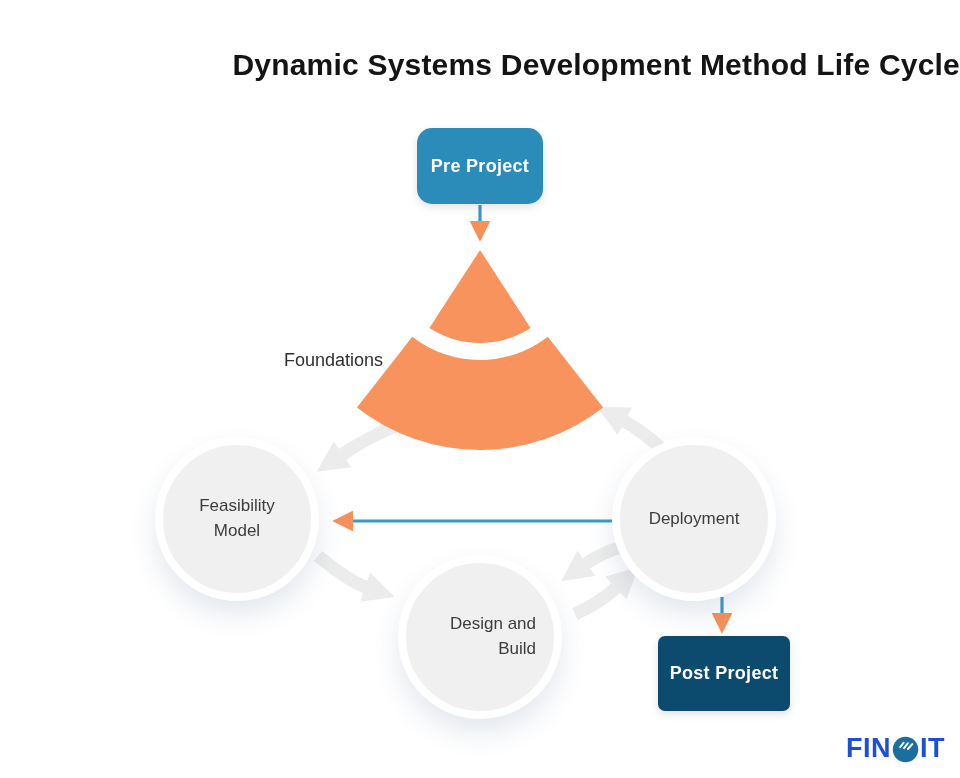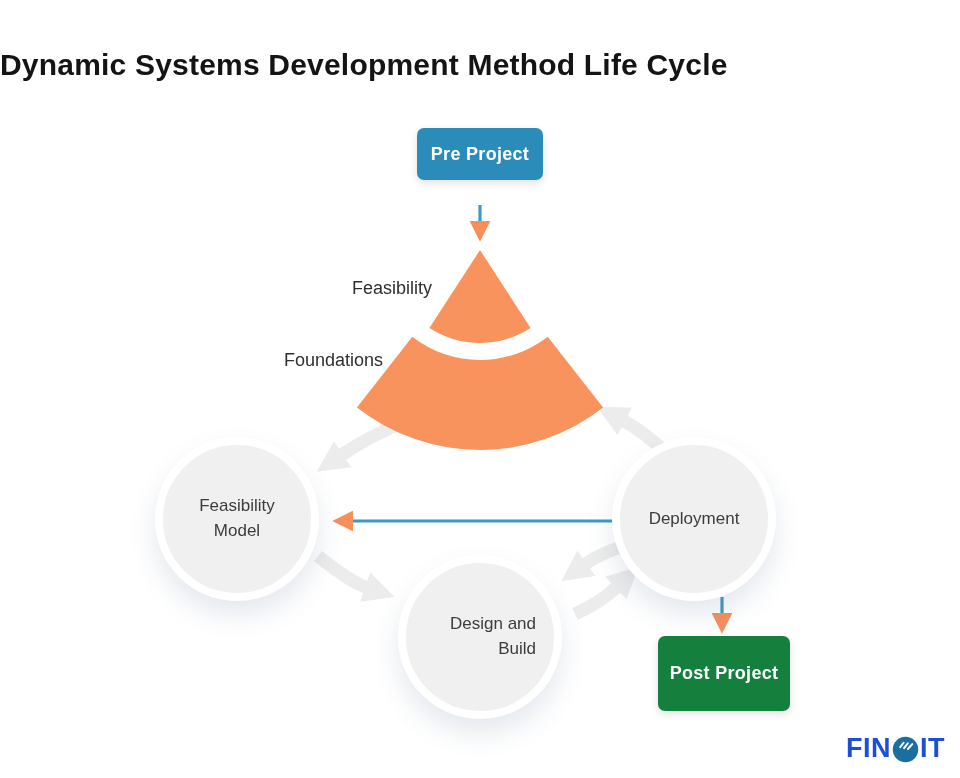--- a/index.html
+++ b/index.html
@@ -2,30 +2,30 @@
 <html><head>
 <meta charset="utf-8">
 <style>
   html,body{margin:0;padding:0;background:#fff;}
   .canvas{
     position:relative;width:960px;height:778px;background:#ffffff;overflow:hidden;
     font-family:"Liberation Sans", sans-serif;
   }
   .layer{position:absolute;left:0;top:0;width:960px;height:778px;}
   .title{
-    position:absolute;left:0;right:0;top:48px;margin:0;text-align:left;
+    position:absolute;left:0;right:0;top:48px;margin:0;text-align:right;
     font-size:30px;font-weight:800;color:#141414;letter-spacing:.2px;
   }
   .node-box{
     position:absolute;display:flex;align-items:center;justify-content:center;
     border-radius:7px;color:#ffffff;font-size:18px;font-weight:700;letter-spacing:.3px;
     box-shadow:0 3px 8px rgba(0,0,0,.12);
   }
-  .box-blue{left:417px;top:128px;width:126px;height:52px;background:#2b8cba;}
-  .box-orange{left:658px;top:636px;width:132px;height:75px;background:#15803d;}
+  .box-blue{left:417px;top:128px;width:126px;height:76px;background:#2b8cba;border-radius:15px;}
+  .box-orange{left:658px;top:636px;width:132px;height:75px;background:#0c4a6e;}
   .phase-label{
     position:absolute;width:200px;text-align:right;font-size:18px;color:#2f2f2f;
   }
   .lbl-feasibility{left:232px;top:278px;}
   .lbl-foundations{left:183px;top:350px;}
   .circle{
     position:absolute;width:148px;height:148px;border-radius:50%;
     background:#f0f0f0;border:8px solid #ffffff;
     box-shadow:0 14px 26px rgba(90,115,150,.16);
     display:flex;align-items:center;justify-content:center;text-align:center;
@@ -72,21 +72,20 @@
     <path d="M 722 597 L 722 615" stroke="#3b99cb" stroke-width="3.2" fill="none" marker-end="url(#orangeHead)"></path>
   </svg>
 
   <div class="node-box box-blue">
     <span>Pre Project</span>
   </div>
   <div class="node-box box-orange">
     <span>Post Project</span>
   </div>
 
-  <div class="phase-label lbl-feasibility">Feasibility</div>
   <div class="phase-label lbl-foundations">Foundations</div>
 
   <div class="circle c-functional">
     <span>Feasibility Model</span>
   </div>
   <div class="circle c-deployment">
     <span>Deployment</span>
   </div>
   <div class="circle c-design">
     <span>Design and Build</span>

